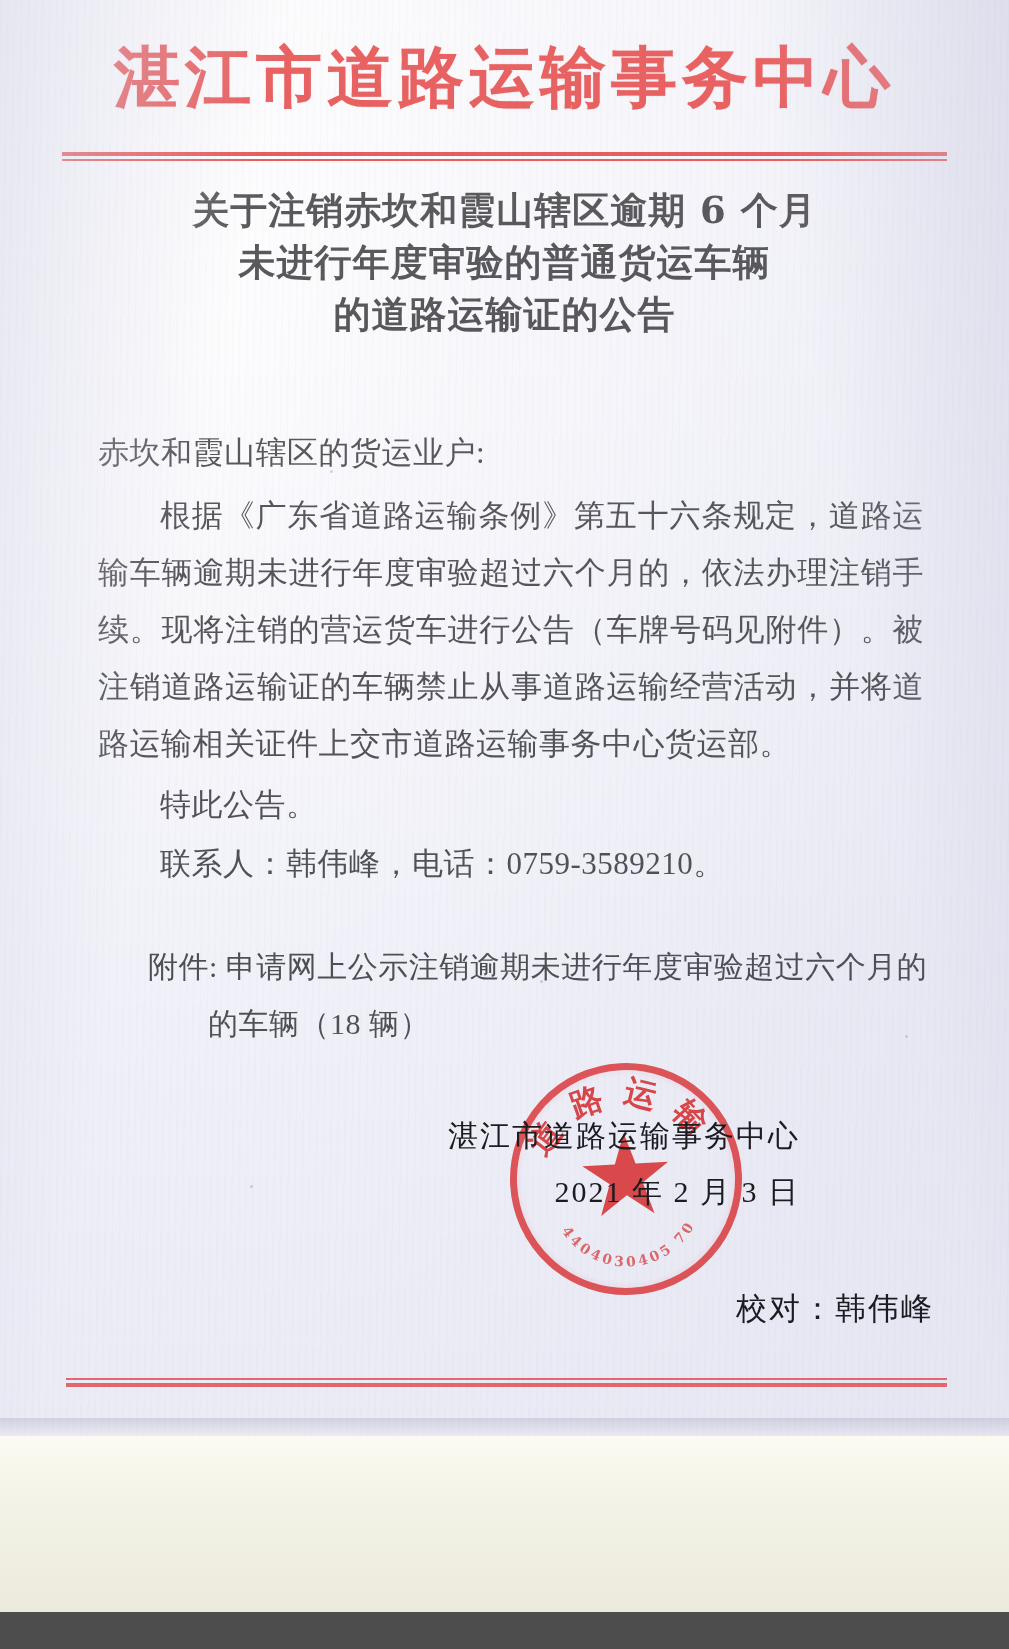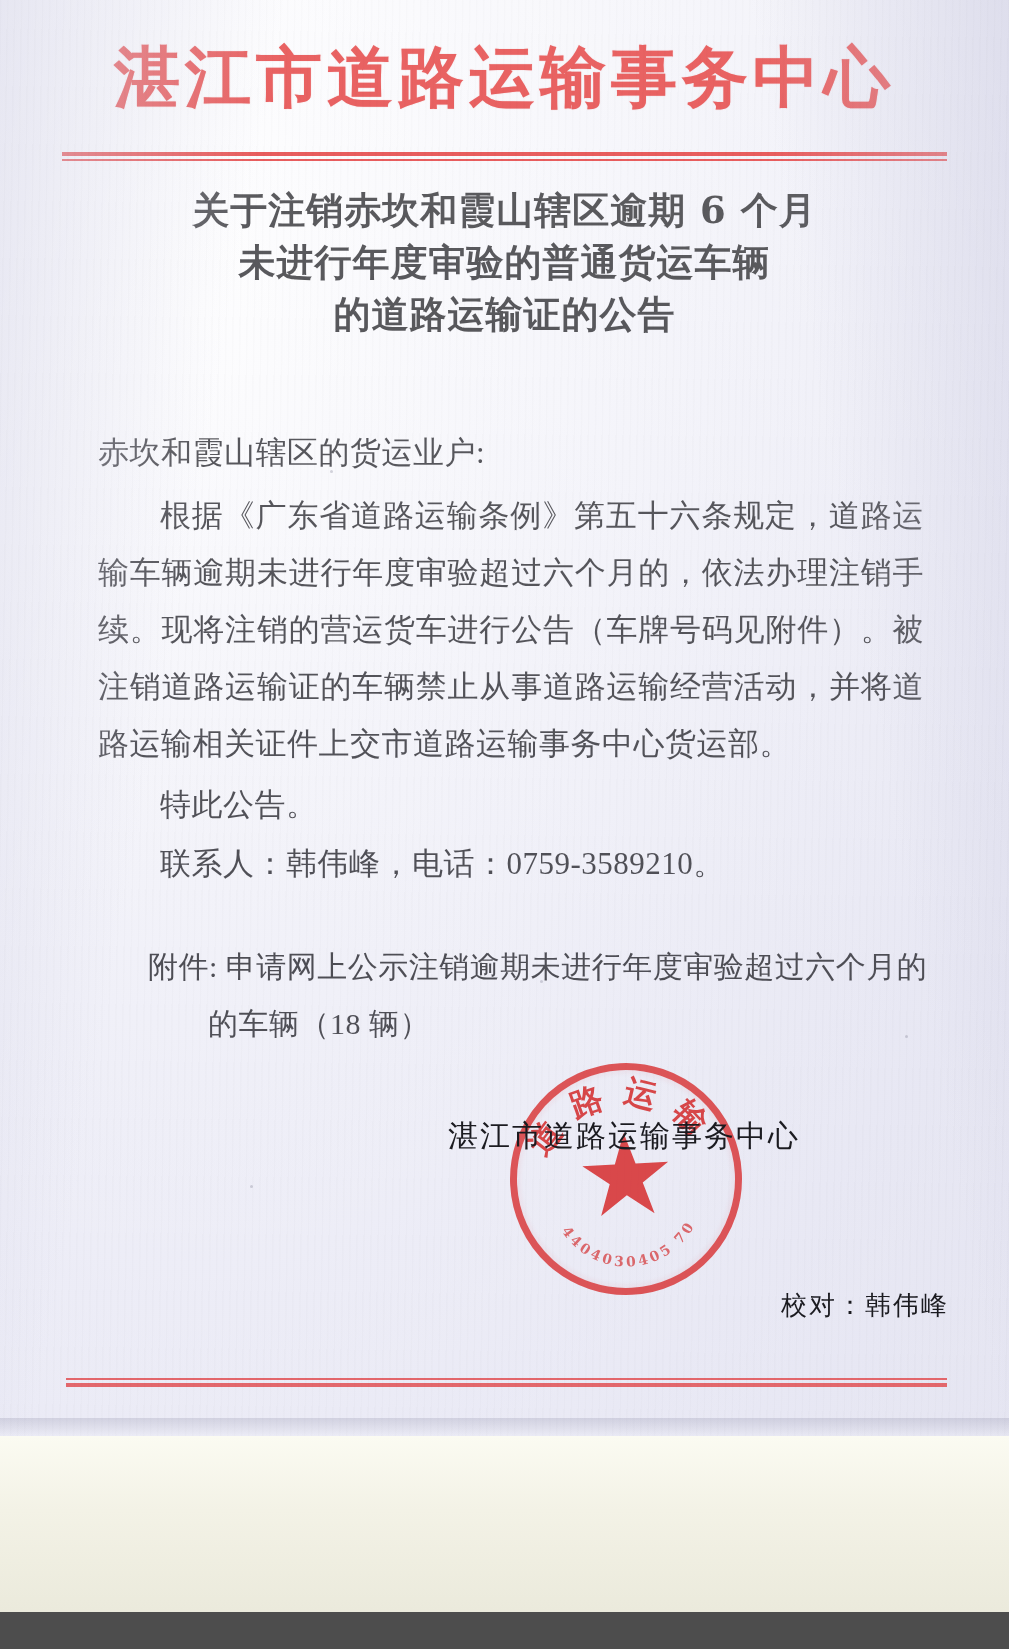--- a/index.html
+++ b/index.html
@@ -192,23 +192,23 @@
   .seal-arc-text text {
     fill: rgba(208,22,22,0.88);
     font-family: "DejaVu Serif", "Liberation Serif", serif;
     font-weight: bold;
   }
 
   
   .proofread {
     position: absolute;
     top: 1288px;
-    right: 60px;
+    right: 75px;
     font-family: Liberation Serif, serif;
-    font-size: 26px;
+    font-size: 31px;
     color: #1b1b20;
     letter-spacing: 2px;
     z-index: 4;
   }
   .rule-bottom {
     position: absolute;
     left: 66px;
     right: 62px;
     top: 1378px;
   }
@@ -265,20 +265,21 @@
       </text>
       <text font-size="13" letter-spacing="3" opacity="0.8">
         <textPath href="#arcBottom" startOffset="50%" text-anchor="middle">4404030405 70</textPath>
       </text>
     </svg>
     <div class="seal-star"></div>
   </div>
 
   <div class="sign-block">
     <div>湛江市道路运输事务中心</div>
+    <div>2021 年 2 月 3 日</div>
   </div>
 
   <div class="proofread">校对：韩伟峰</div>
 
   <div class="rule-bottom">
     <div class="rule-thin"></div>
     <div class="rule-gap"></div>
     <div class="rule-thick"></div>
   </div>
 

